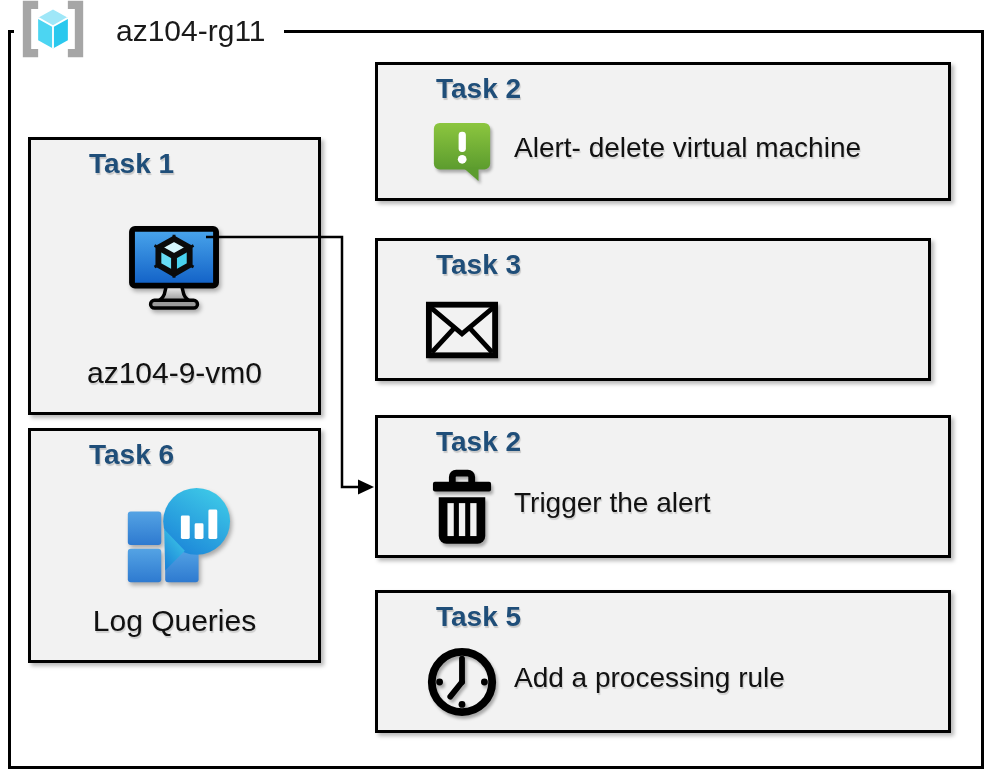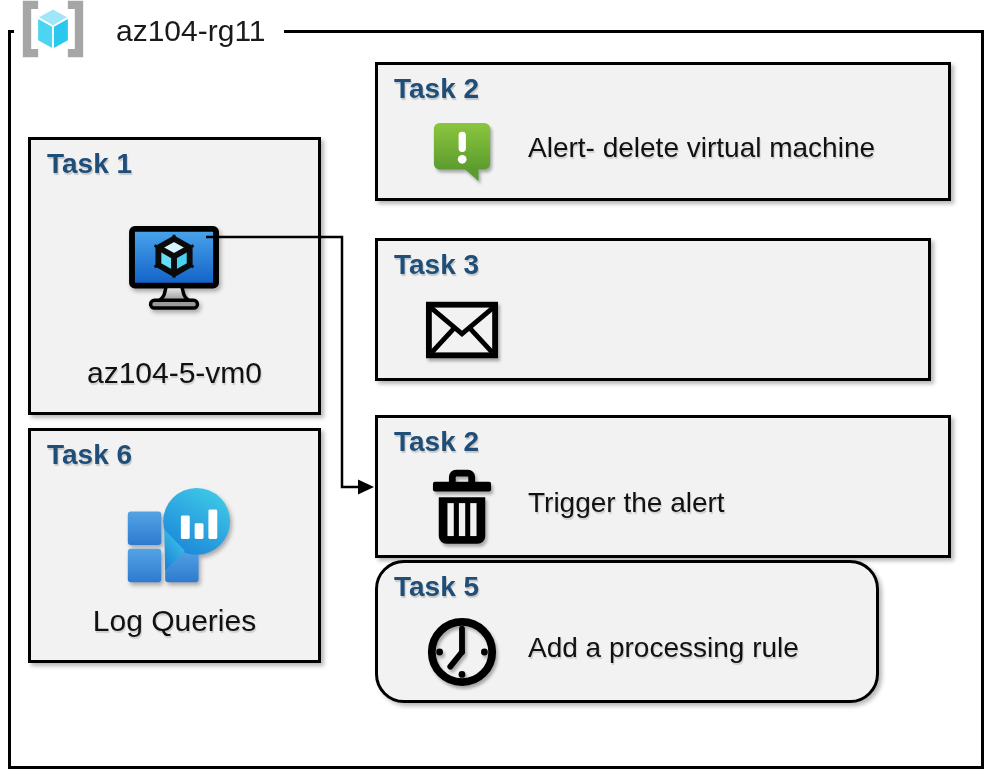--- a/index.html
+++ b/index.html
@@ -19,48 +19,48 @@
   .rg-label { font-size:30px; color:#1a1a1a; }
 
   .task-box {
     position:absolute; box-sizing:border-box;
     background:#f2f2f2; border:3px solid #000;
     box-shadow:3px 3px 4px rgba(0,0,0,0.28);
     z-index:1; display:flex; flex-direction:column;
   }
   .task-title {
     font-weight:bold; font-size:28px; color:#1f4e79;
-    padding:8px 0 0 16px; text-shadow:1px 1.5px 1px rgba(0,0,0,0.18);
+    padding:8px 0 0 16px; text-shadow:1px 1.5px 1px rgba(0,0,0,0.18);margin-left:42px;
   }
   
   .task-right .task-row {
     flex:1; display:flex; align-items:center; padding-left:44px;
   }
   .icon-wrap { width:80px; display:flex; justify-content:center; align-items:center;
                filter:drop-shadow(2px 3px 1.5px rgba(0,0,0,0.3)); }
   .task-desc {
-    font-size:28px; color:#111; margin-left:26px; transform:translateY(-4px);
+    font-size:28px; color:#111; margin-left:12px; transform:translateY(-4px);
     text-shadow:1px 1.5px 1px rgba(0,0,0,0.15);
   }
   
   .task-left .task-left-icon {
     flex:1; display:flex; align-items:center; justify-content:center;
     filter:drop-shadow(2px 3px 2px rgba(0,0,0,0.3));
   }
   .task-left .task-left-label {
     text-align:center; font-size:30px; color:#111; margin-bottom:22px;
     text-shadow:1px 1.5px 1px rgba(0,0,0,0.15);
   }
 
   #task1 { left:28px; top:137px; width:293px; height:278px; }
   #task6 { left:28px; top:428px; width:293px; height:235px; }
   #task2 { left:375px; top:62px;  width:576px; height:139px; }
   #task3 { left:375px; top:238px; width:556px; height:143px; }
   #task4 { left:375px; top:415px; width:576px; height:143px; }
-  #task5 { left:375px; top:560px; width:504px; height:143px;border-radius:29px; }
+  #task5 { left:375px; top:590px; width:576px; height:143px; }
 
   .connector-svg {
     position:absolute; left:0; top:0; width:992px; height:774px;
     z-index:3; pointer-events:none;
   }
 </style>
 </head>
 <body>
 
 <div class="stage">
@@ -99,21 +99,21 @@
         <polygon points="47,14 63,23 47,32 31,23" fill="#d6f6fd"></polygon>
         <polygon points="31,23 47,32 47,50 31,41" fill="#67dcf5"></polygon>
         <polygon points="63,23 47,32 47,50 63,41" fill="#49d2ef"></polygon>
         <path d="M47,14 L63,23 L63,41 L47,50 L31,41 L31,23 Z" fill="none" stroke="#0b0b0b" stroke-width="6" stroke-linejoin="round"></path>
         <path d="M31,23 L47,32 L63,23 M47,32 L47,50" fill="none" stroke="#0b0b0b" stroke-width="6"></path>
         <path d="M47,10 L47,14 M47,50 L47,54 M27,21 L31,23 M63,23 L67,21 M27,43 L31,41 M63,41 L67,43" stroke="#0b0b0b" stroke-width="3"></path>
         <path d="M39,63 L55,63 L57,71 Q 59,76 65,79 L29,79 Q 35,76 37,71 Z" fill="url(#standgrad)" stroke="#000" stroke-width="3.5"></path>
         <rect x="23" y="77" width="48" height="8" rx="4" fill="#9a9a9a" stroke="#000" stroke-width="3.5"></rect>
       </svg>
     </div>
-    <div class="task-left-label">az104-5-vm0</div>
+    <div class="task-left-label">az104-9-vm0</div>
   </div>
 
   <div class="task-box task-left" id="task6">
     <div class="task-title">Task 6</div>
     <div class="task-left-icon">
       <svg width="114" height="110" viewBox="0 0 116 110">
         <defs>
           <linearGradient id="sqgrad" x1="0" y1="0" x2="0" y2="1">
             <stop offset="0" stop-color="#54a3e4"></stop>
               <stop offset="1" stop-color="#2e7ad0"></stop>

